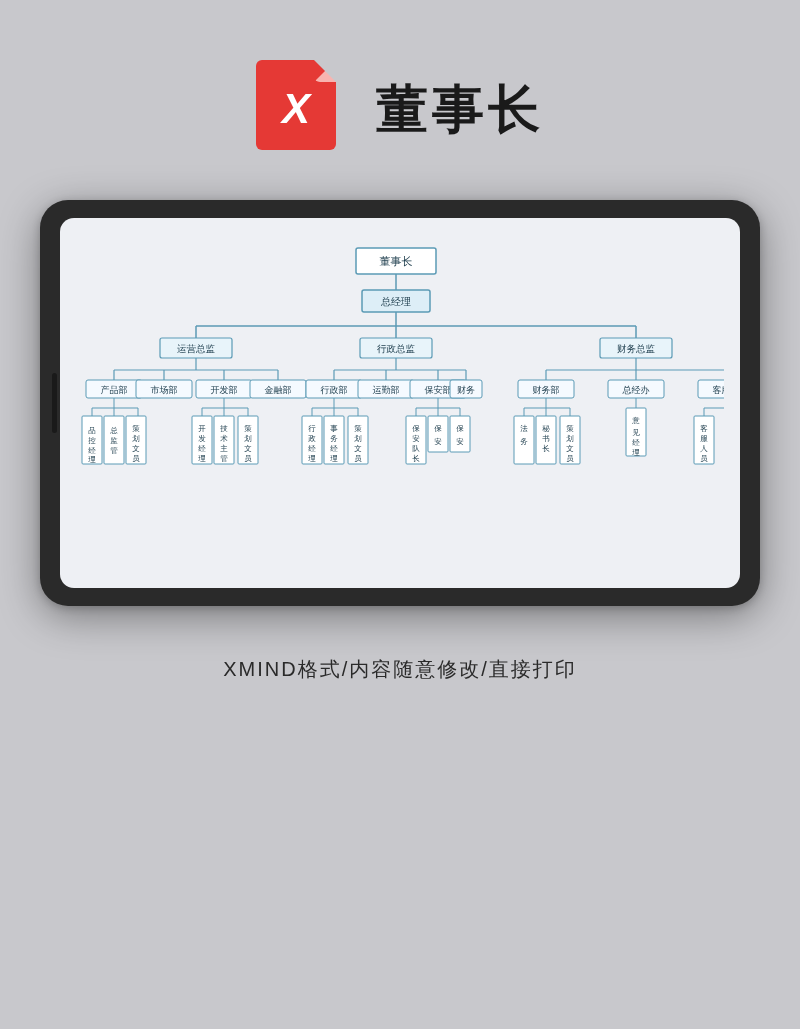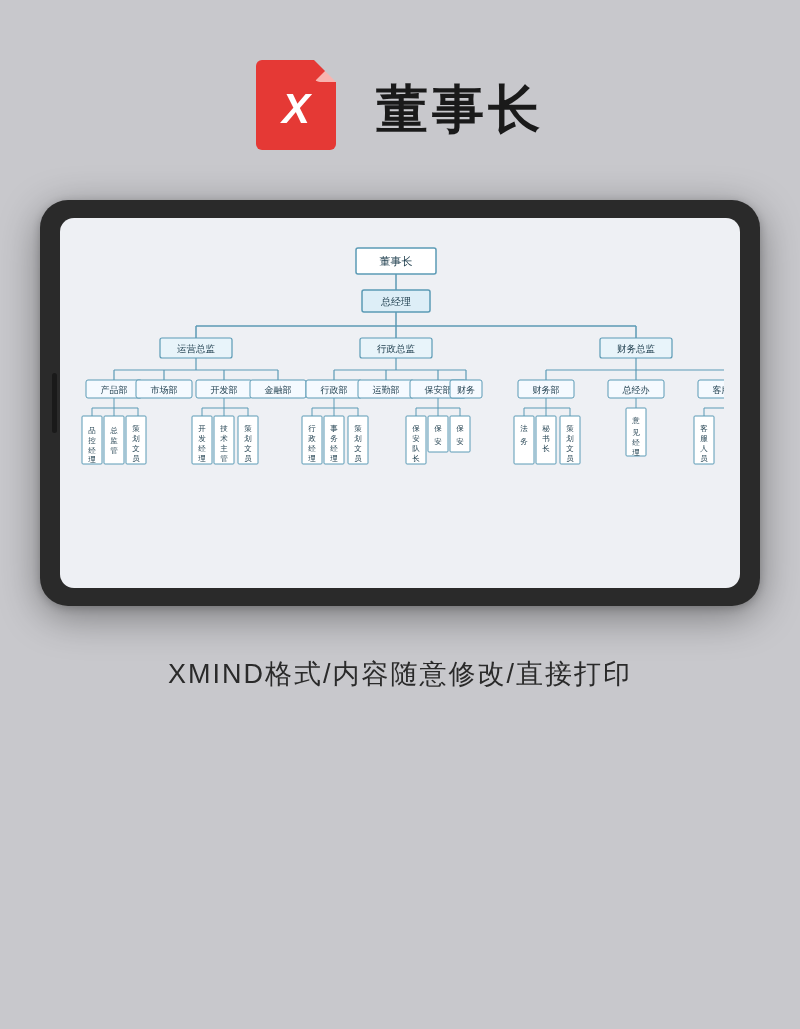--- a/index.html
+++ b/index.html
@@ -104,21 +104,21 @@
 
     .tablet-screen {
       background: #eef0f4;
       border-radius: 14px;
       padding: 20px 16px;
       min-height: 370px;
       overflow: hidden;
     }
 
     .caption {
-      font-size: 27px;
+      font-size: 20px;
       color: #2a2a2a;
       text-align: center;
       letter-spacing: 2px;
       font-weight: 500;
     }
 
     
     .svg-container {
       width: 100%;
       overflow-x: auto;

